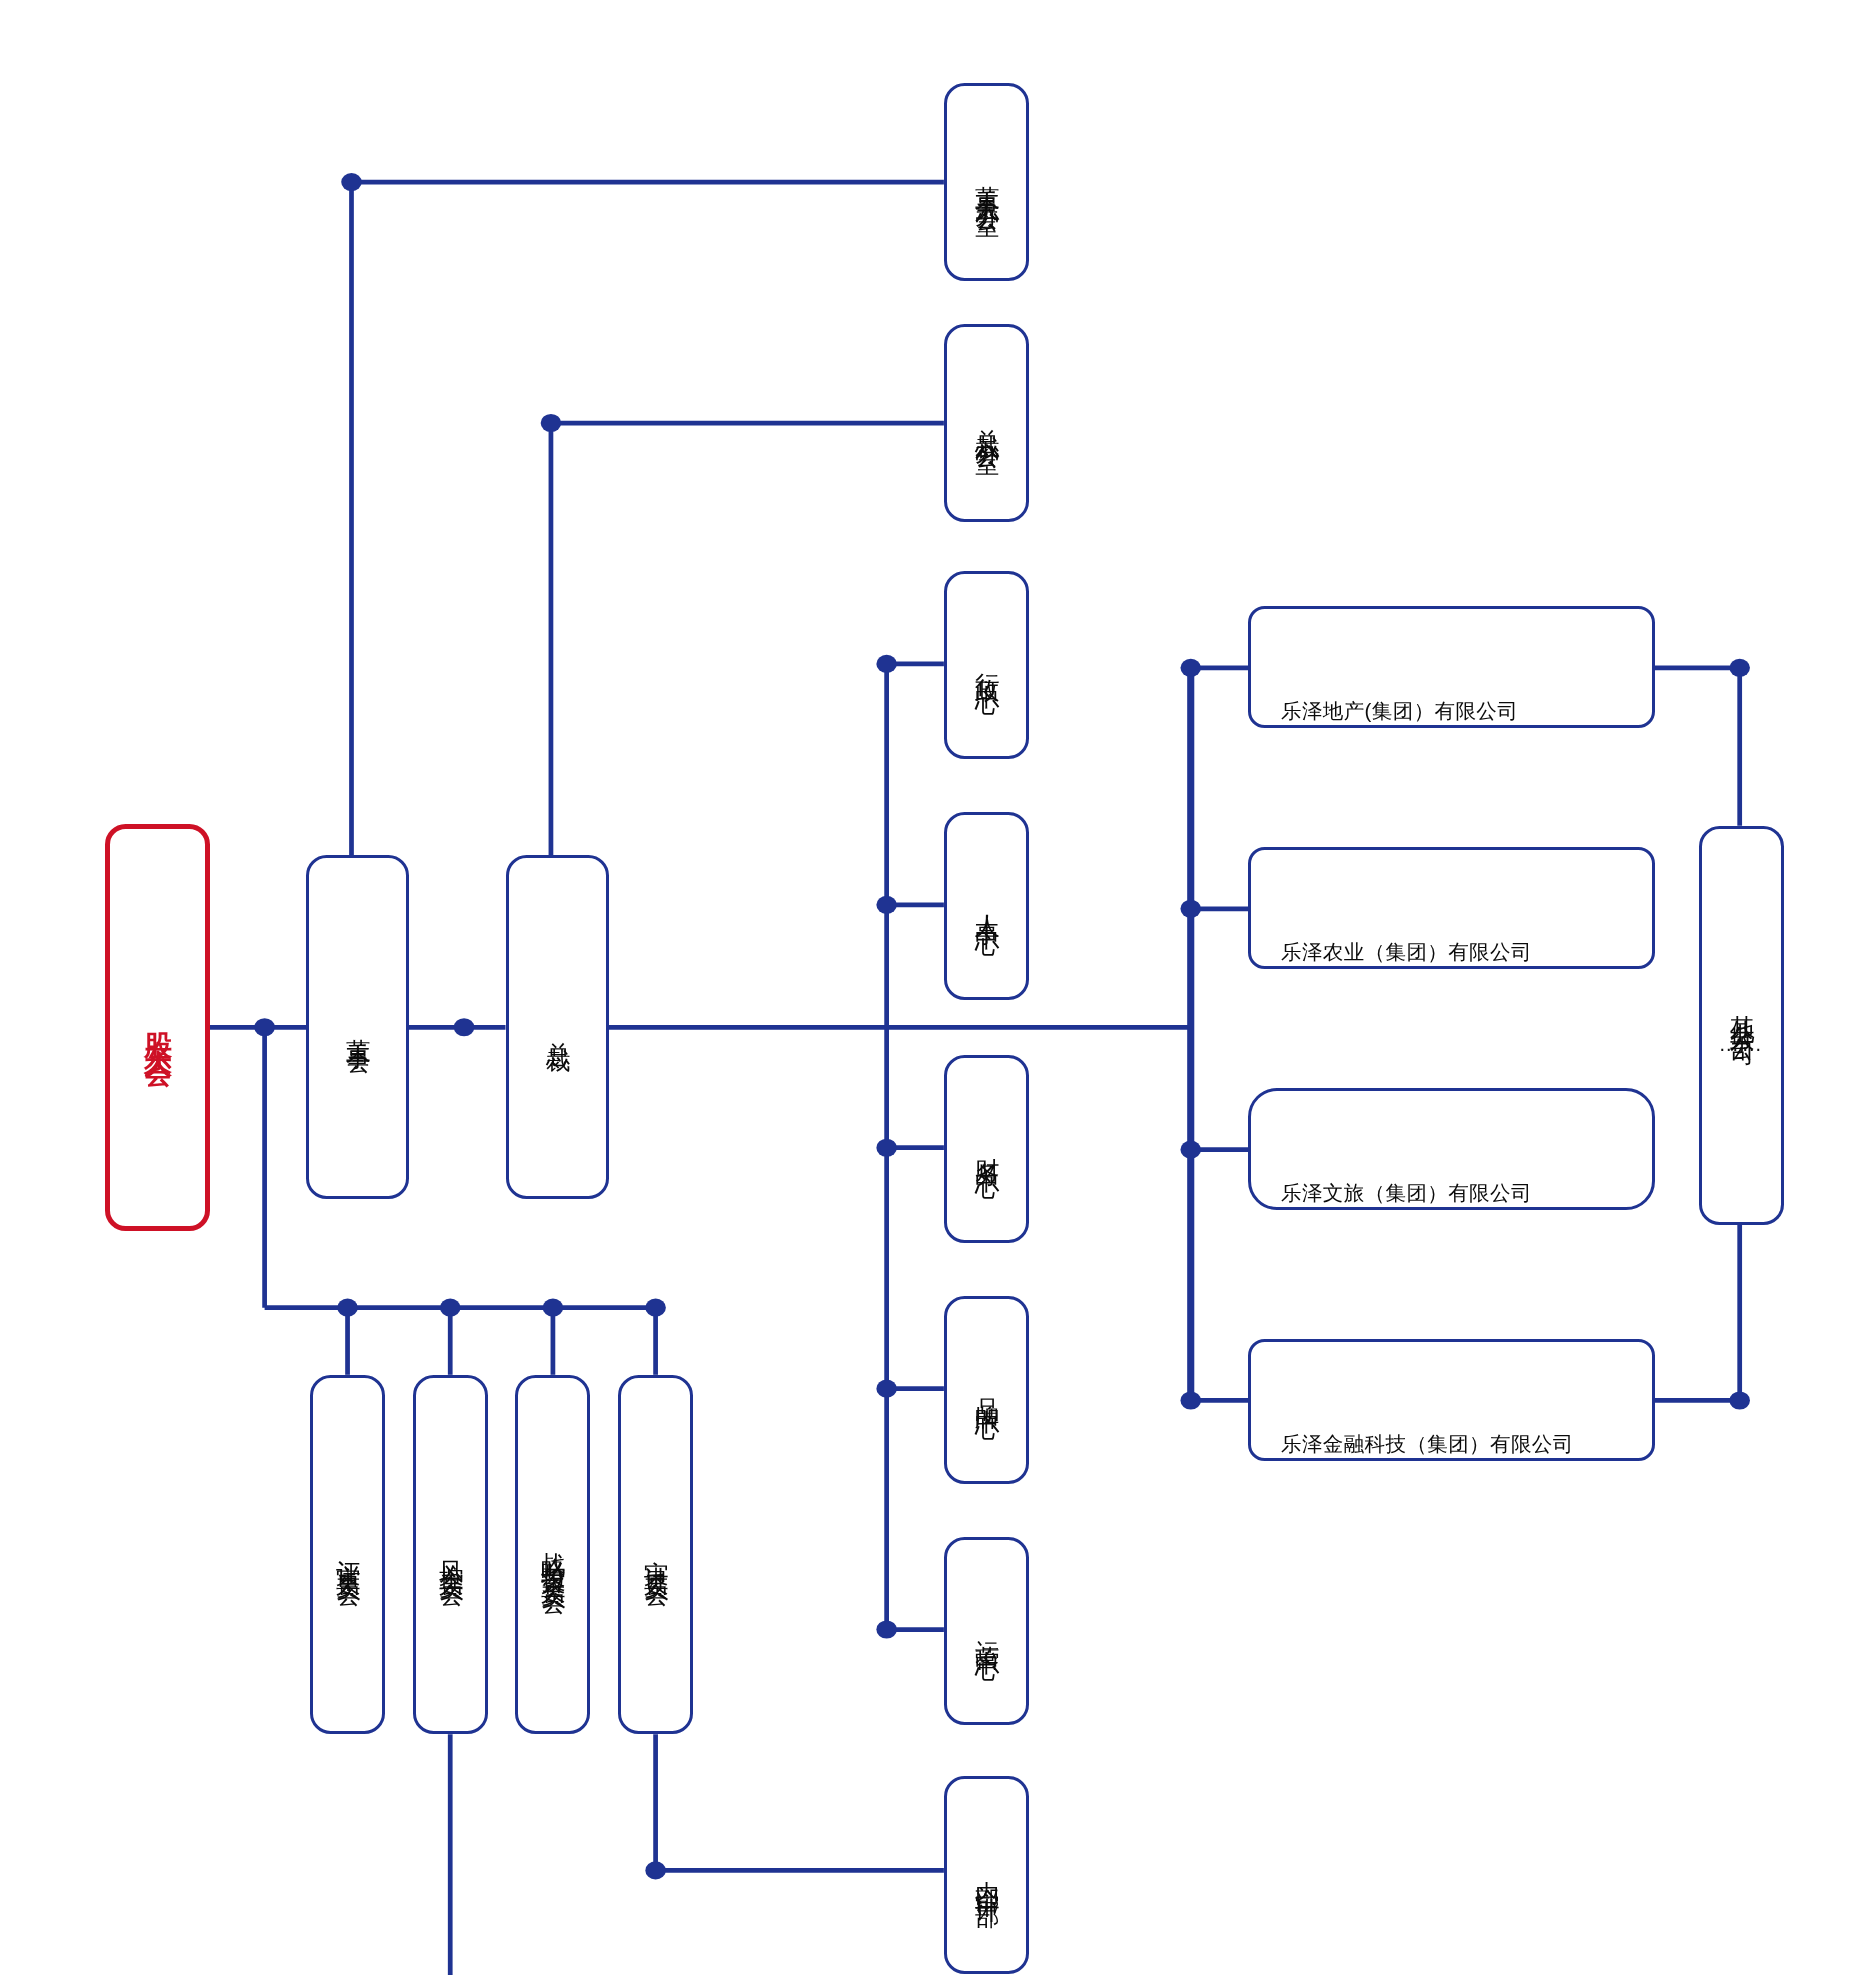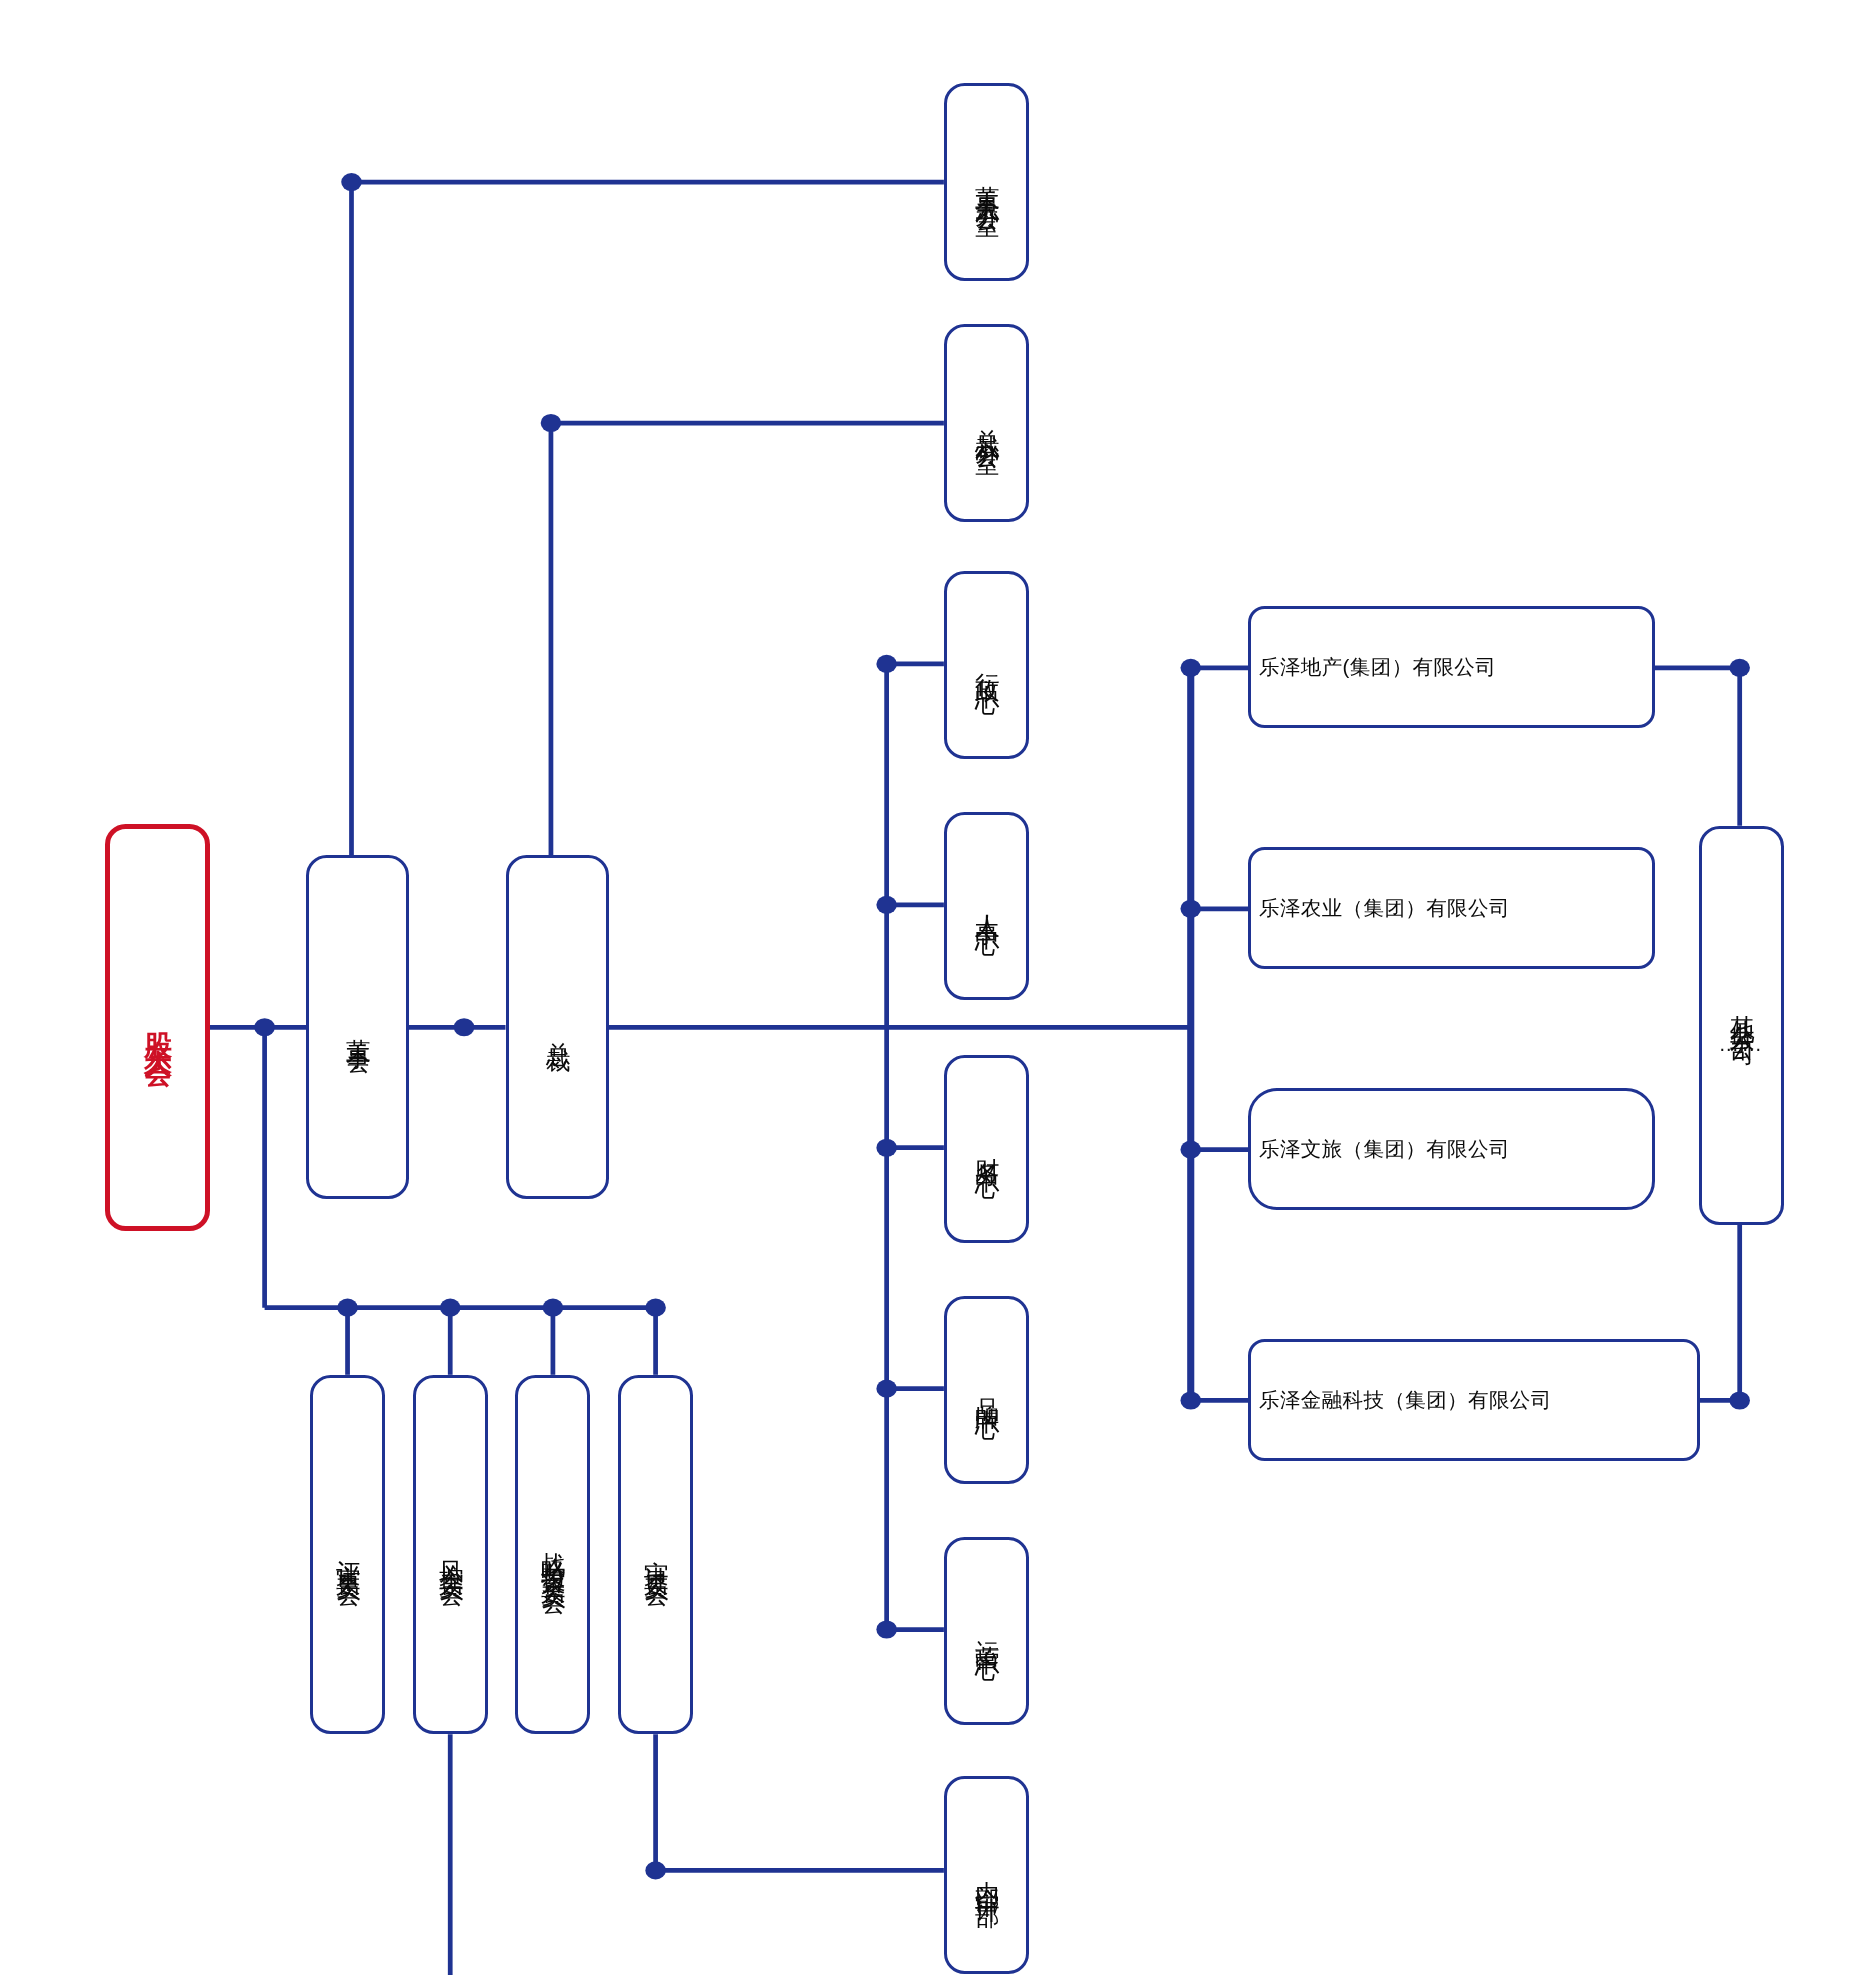--- a/index.html
+++ b/index.html
@@ -8,21 +8,21 @@
   svg{position:absolute;left:0;top:0;width:1872px;height:2329px;}
   .node{position:absolute;box-sizing:border-box;background:#ffffff;
         border:3.6px solid #1F3392;border-radius:20.5px;
         display:flex;align-items:center;justify-content:center;}
   .node.red{border-color:#CE1126;border-width:5.1px;}
   .vlabel{writing-mode:vertical-rl;text-orientation:upright;
           font-size:24.5px;color:#0b0b0b;letter-spacing:5.5px;line-height:1.0;
           white-space:nowrap;font-weight:400;}
   .node.red .vlabel{color:#CE1126;font-weight:700;font-size:28px;letter-spacing:8.7px;}
   .hlabel{font-size:20.5px;color:#0b0b0b;white-space:nowrap;letter-spacing:0.4px;}
-  .node.wide{justify-content:flex-start;padding-left:8px;}
+  .node.wide{justify-content:flex-start;padding-left:30px;align-items:flex-end;}
   .ellipsis{font-size:20.5px;color:#111;letter-spacing:2.4px;margin-top:4px;}
   .vstack{display:flex;flex-direction:column;align-items:center;justify-content:center;}
 </style>
 </head>
 <body>
 
 <div id="stage">
 
   <svg viewBox="0 0 4740 5895">
     <g stroke="#1F3392" fill="none" stroke-linecap="butt">
@@ -152,21 +152,21 @@
 
   <div class="node wide" style="left:1248px;top:606px;width:407px;height:122px;border-radius:16.6px;">
     <span class="hlabel">乐泽地产(集团）有限公司</span>
   </div>
   <div class="node wide" style="left:1248px;top:847px;width:407px;height:122px;border-radius:16.6px;">
     <span class="hlabel">乐泽农业（集团）有限公司</span>
   </div>
   <div class="node wide" style="left:1248px;top:1088px;width:407px;height:122px;border-radius:29px;">
     <span class="hlabel">乐泽文旅（集团）有限公司</span>
   </div>
-  <div class="node wide" style="left:1248px;top:1339px;width:452px;height:122px;border-radius:16.6px;">
+  <div class="node wide" style="left:1248px;top:1339px;width:407px;height:122px;border-radius:16.6px;">
     <span class="hlabel">乐泽金融科技（集团）有限公司</span>
   </div>
 
   <div class="node" style="left:1699px;top:826px;width:85px;height:399px;">
     <span class="vstack">
       <span class="vlabel">其他分子公司</span>
       <span class="ellipsis">……</span>
     </span>
   </div>
 

